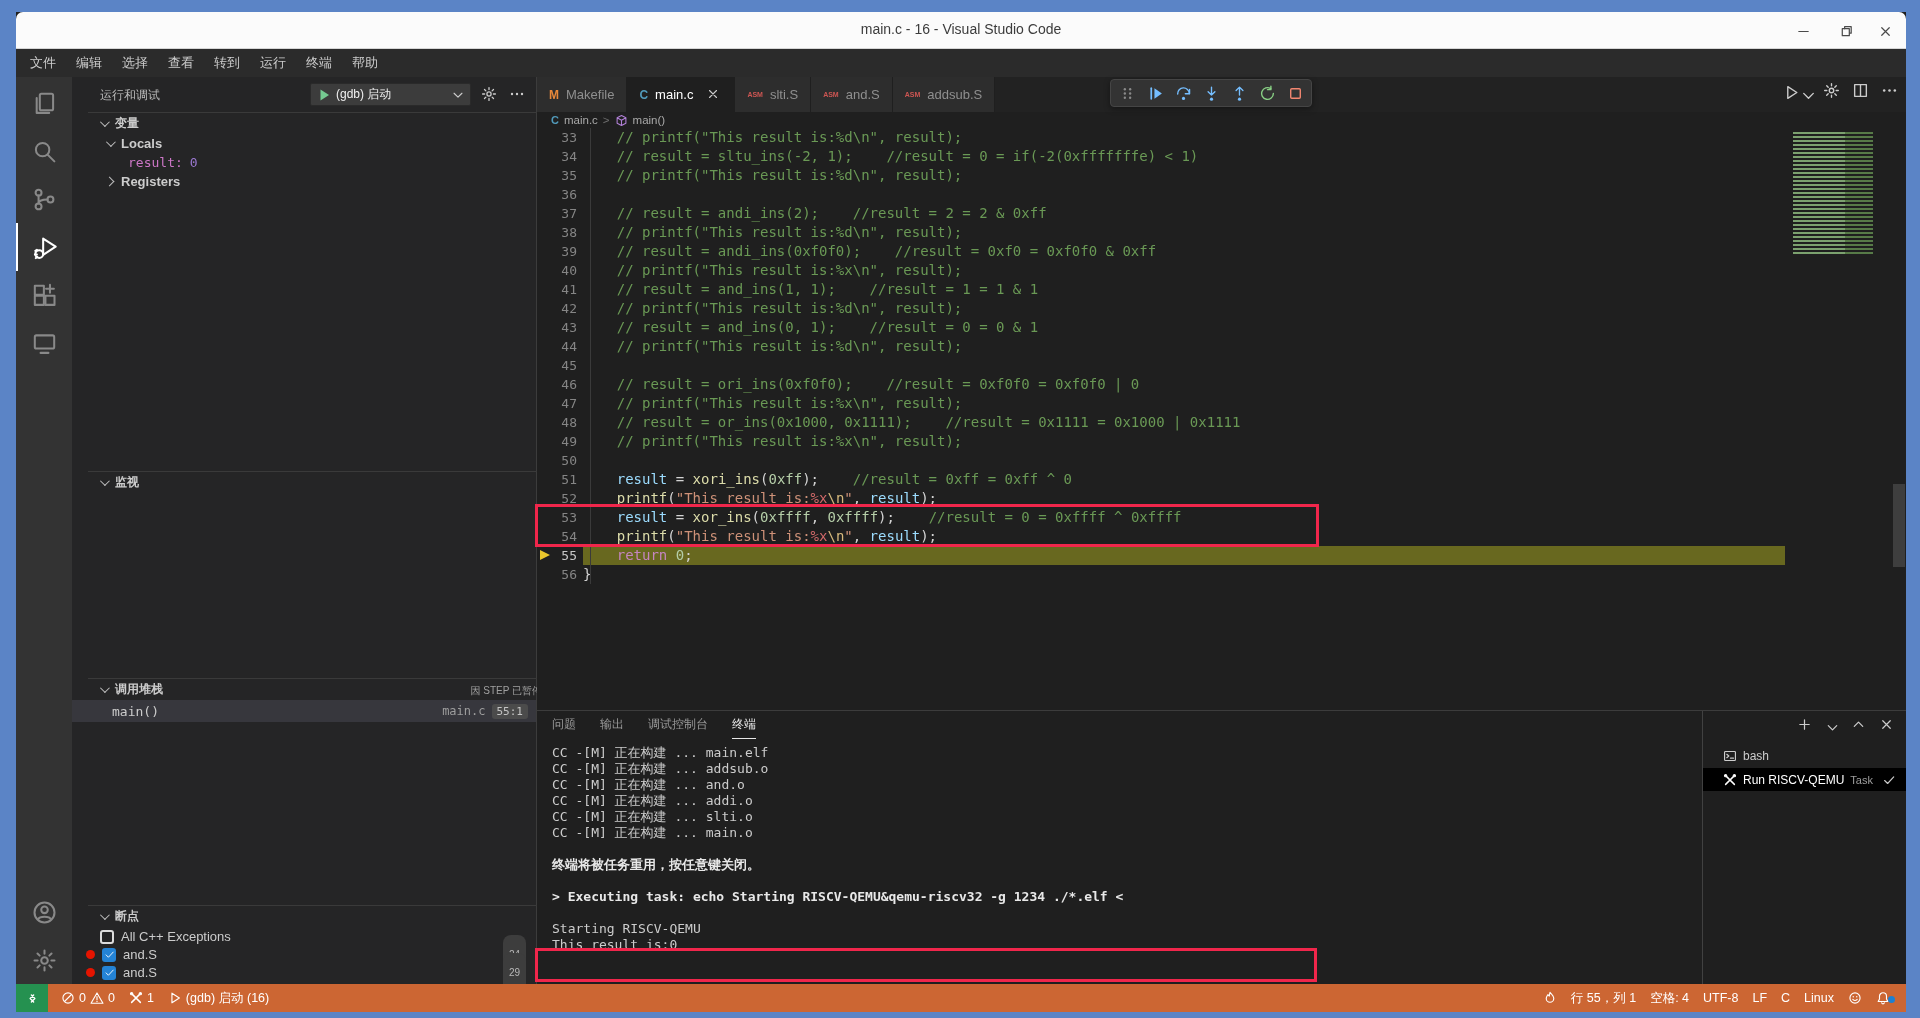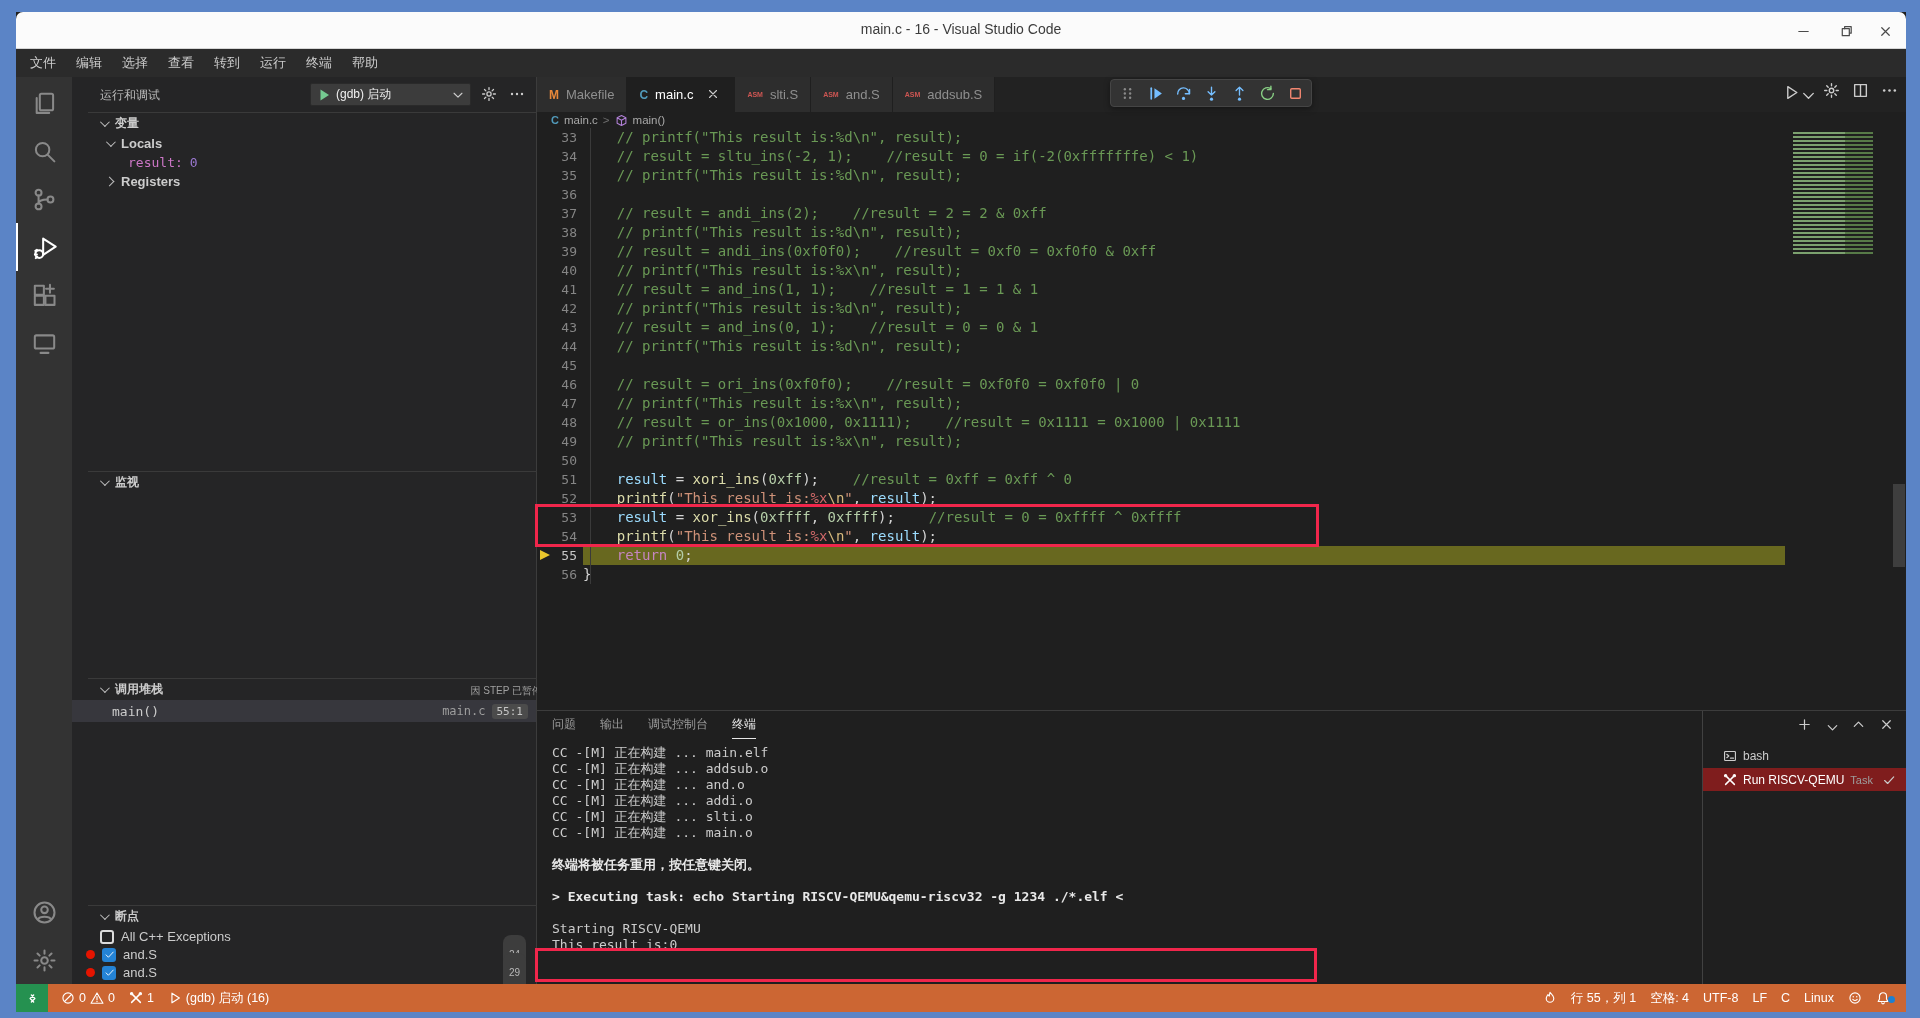--- a/index.html
+++ b/index.html
@@ -101,21 +101,21 @@
   .ptab { font-size:12px; color:#9a9a9a; line-height:26px; }
   .ptab.active { color:#e7e7e7; border-bottom:1px solid #e7e7e7; }
   #panel-actions { position:absolute; right:12px; top:6px; display:flex; gap:13px; color:#cccccc; align-items:center; }
   #panel-actions svg { width:15px; height:15px; }
   #term-lines { position:absolute; left:15px; top:34px; font-family:"DejaVu Sans Mono",monospace; font-size:13px; color:#cccccc; }
   .term-line { height:16px; line-height:16px; white-space:pre; }
   .term-line.b { font-weight:bold; color:#e8e8e8; }
   #term-sidebar { position:absolute; left:1165px; top:0; width:204px; height:274px; border-left:1px solid #414141; }
   .term-row { position:absolute; left:0; width:100%; height:23px; display:flex; align-items:center; font-size:12px; color:#cccccc; gap:6px; padding-left:20px; }
   .term-row svg { width:14px; height:14px; flex:none; }
-  .term-row.sel { background:#7f1d1d; color:#ffffff; }
+  .term-row.sel { background:#000000; color:#ffffff; }
   .task-suffix { color:#9d9d9d; font-size:11px; }
   .task-check { position:absolute; right:10px; width:14px; height:14px; color:#cccccc; }
 
   
   #statusbar { position:absolute; left:0; top:972px; width:1890px; height:28px; background:#cc6633; color:#ffffff; font-size:12.5px; display:flex; align-items:center; }
   #remote-box { width:32px; height:28px; background:#259150; display:flex; align-items:center; justify-content:center; flex:none; }
   #remote-box svg { width:15px; height:15px; }
   .st-item { display:flex; align-items:center; gap:4px; padding:0 7px; height:100%; }
   .st-item svg { width:14px; height:14px; }
   #st-right { margin-left:auto; display:flex; align-items:center; margin-right:8px; }

